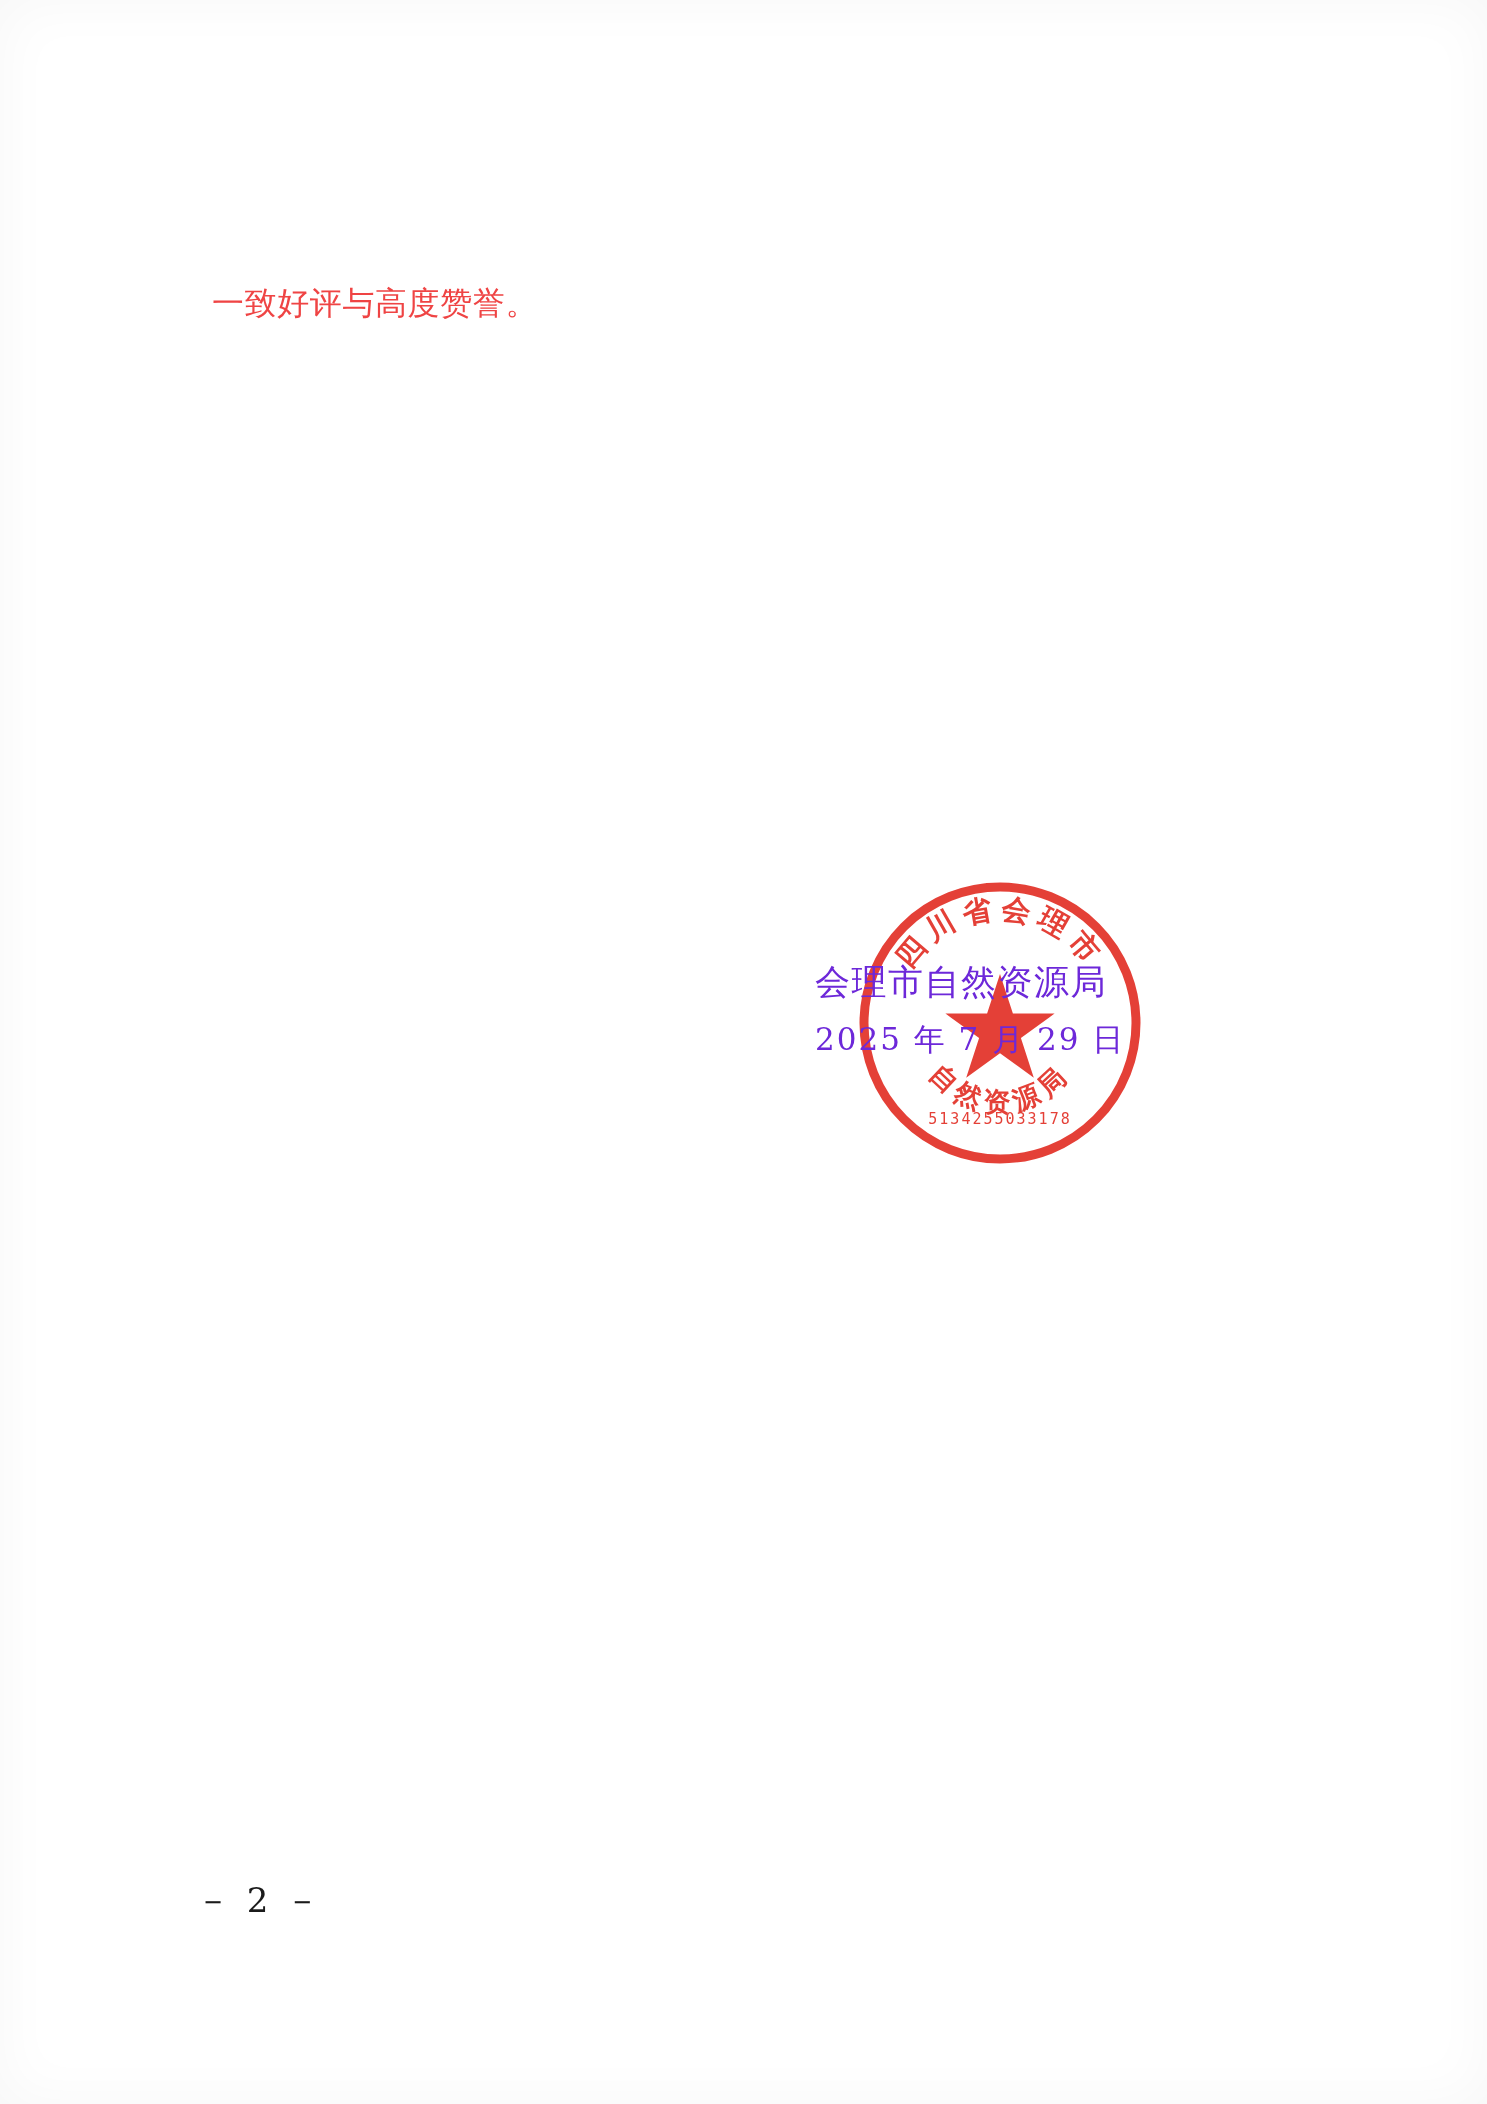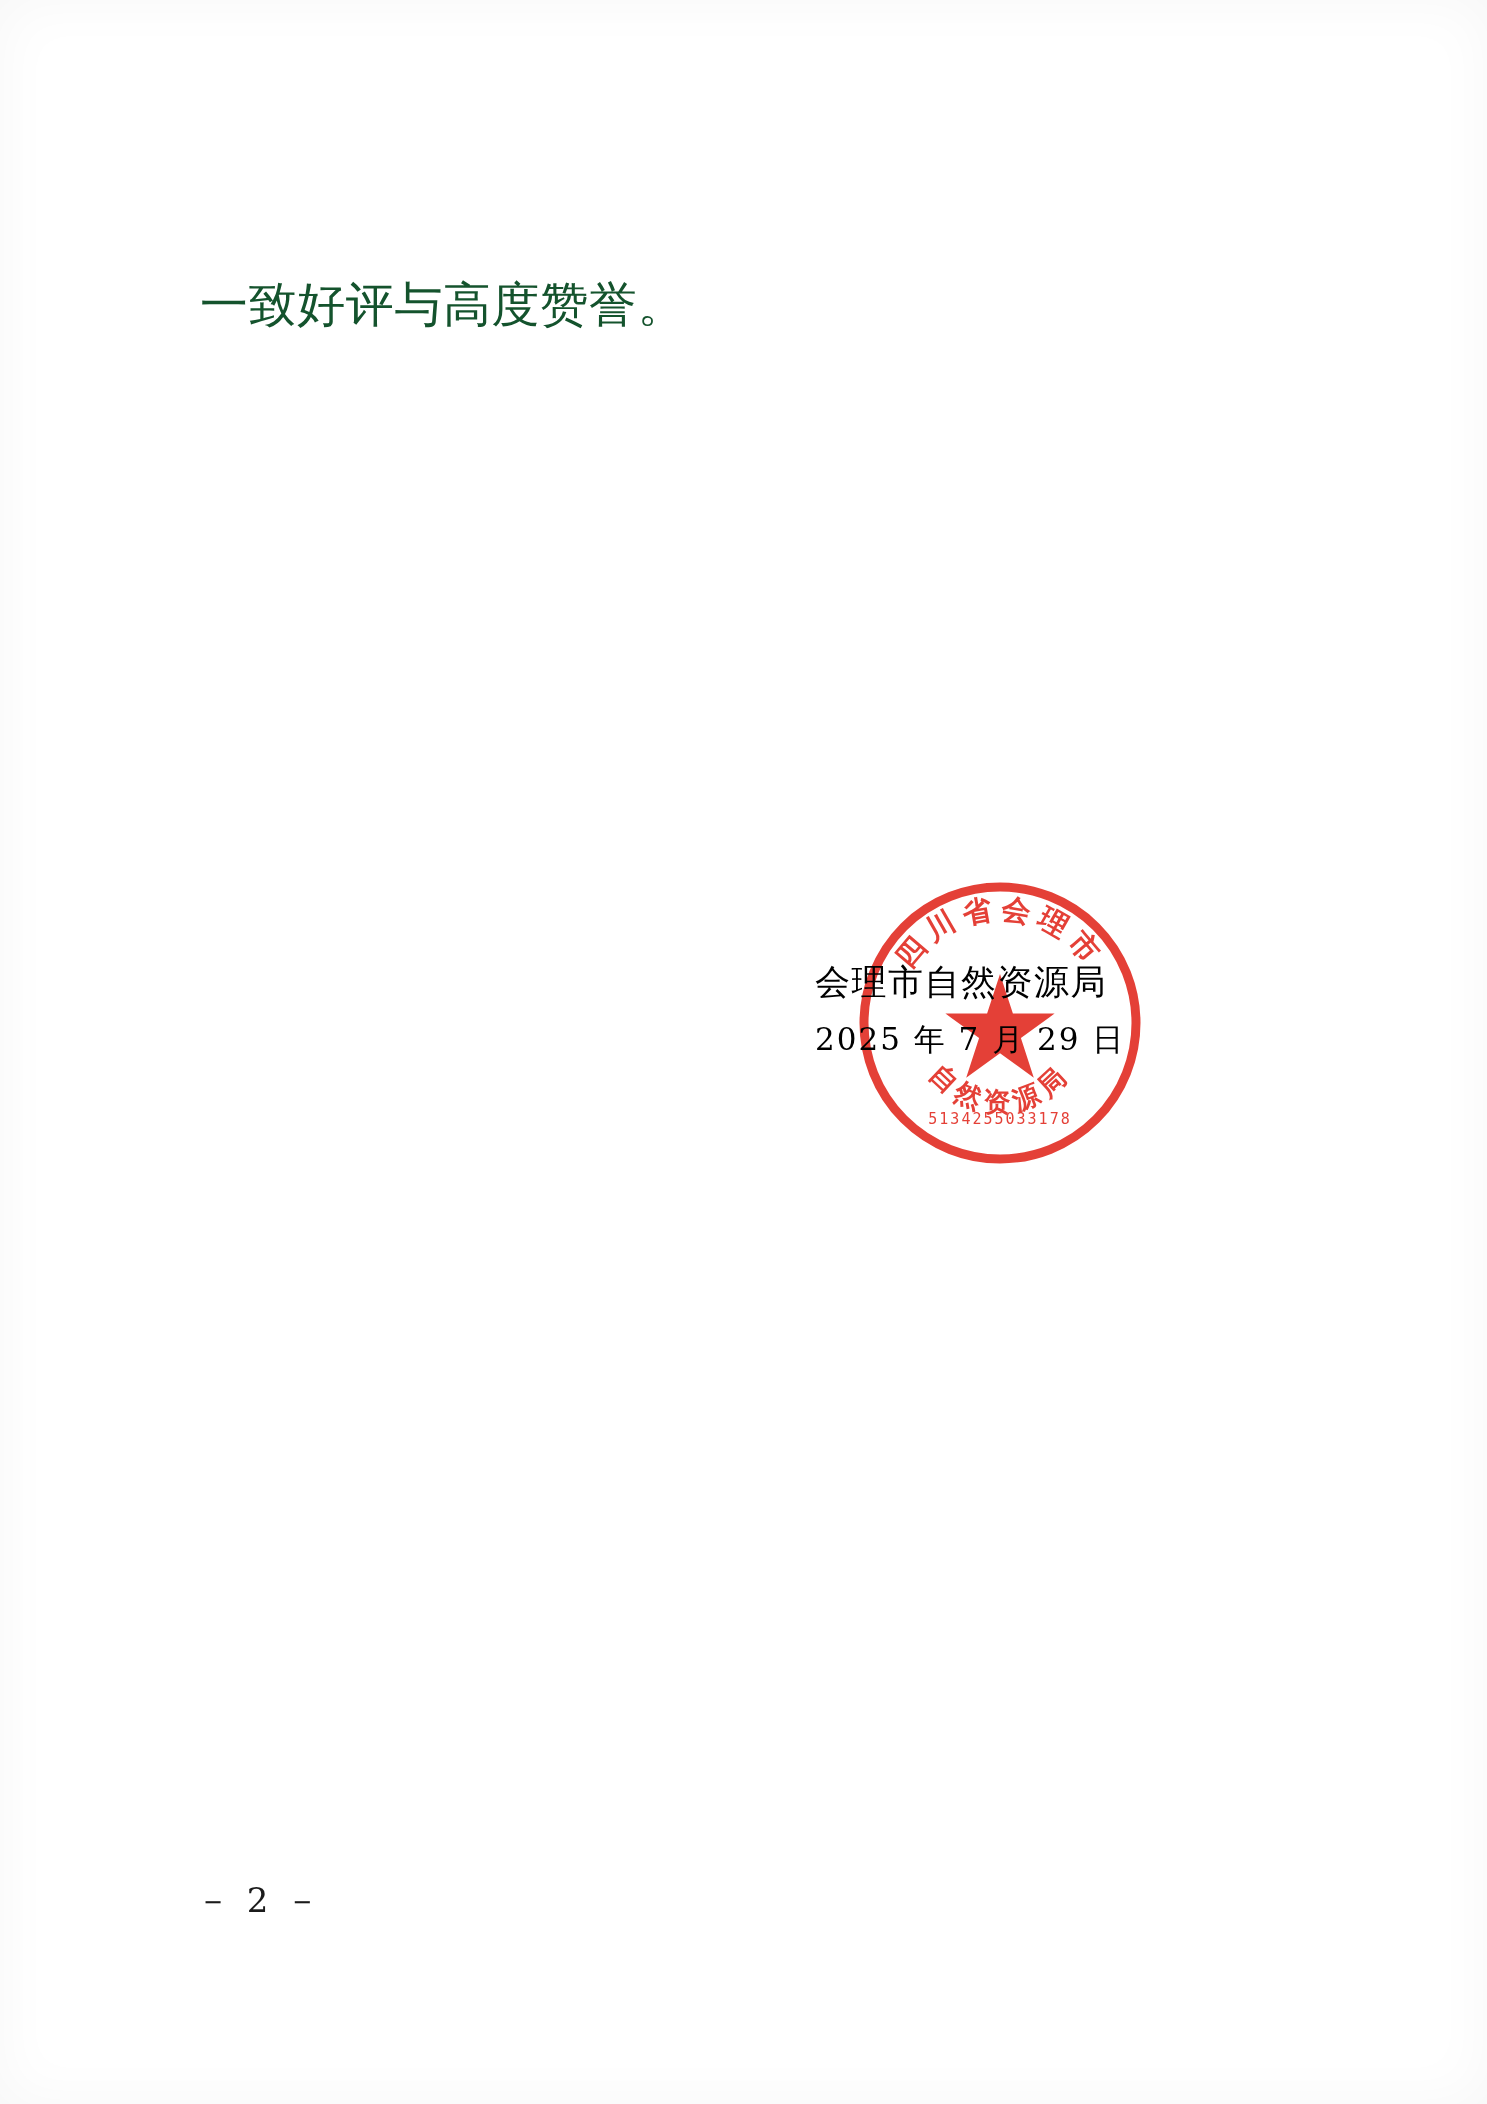--- a/index.html
+++ b/index.html
@@ -25,42 +25,42 @@
     pointer-events: none;
     box-shadow: inset 0 0 60px rgba(0,0,0,0.035);
   }
   .doc-body {
     position: absolute;
     left: 196px;
     top: 262px;
     width: 1100px;
   }
   .para {
-    font-size: 48px;
+    font-size: 32px;
     line-height: 1.62;
-    color: #14532d;
+    color: #ef4444;
     text-align: justify;
     text-justify: inter-ideograph;
     letter-spacing: 0.6px;
-    margin: 4px;
+    margin: 16px;
   }
   .para.continuation {
     text-indent: 0;
   }
   .para.indent {
     text-indent: 2.05em;
     margin-top: 6px;
   }
   .signature-block {
     position: absolute;
     left: 815px;
     top: 955px;
     width: 420px;
     text-align: left;
-    color: #000000;
+    color: #6d28d9;
   }
   .sig-line {
     font-size: 35px;
     line-height: 1.55;
     letter-spacing: 1.5px;
     white-space: nowrap;
   }
   .sig-date {
     font-size: 31px;
     line-height: 1.55;

